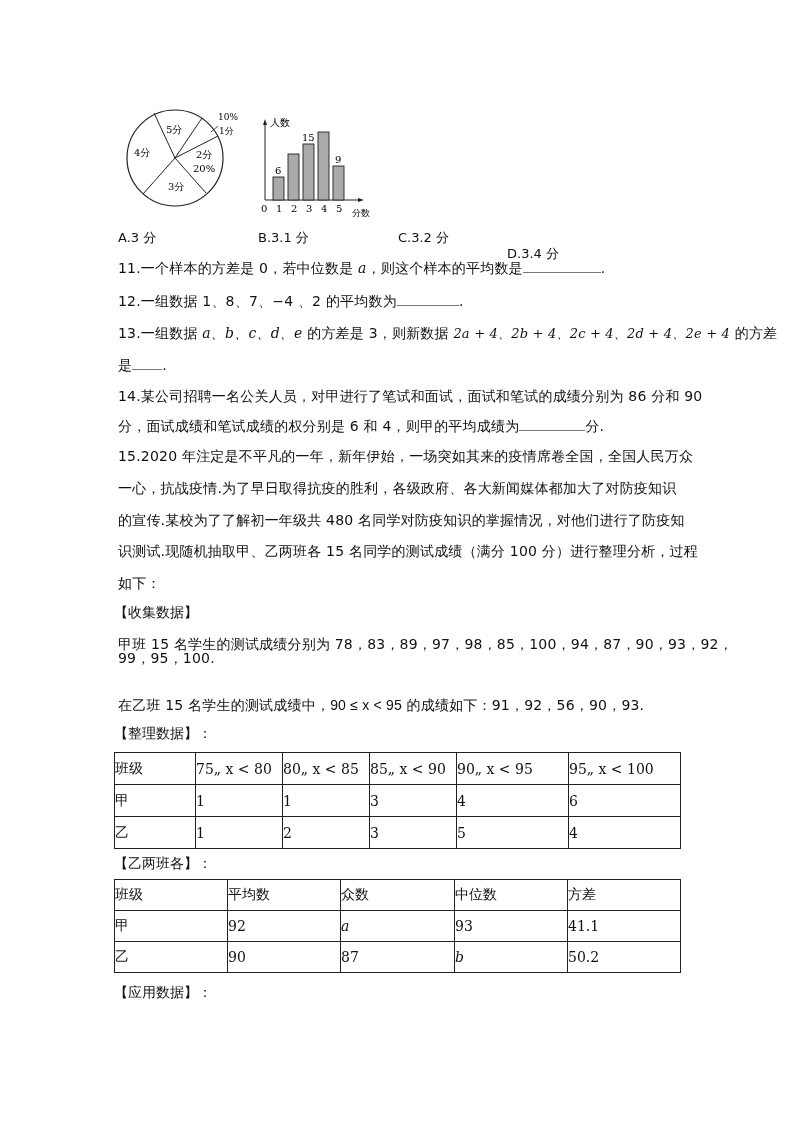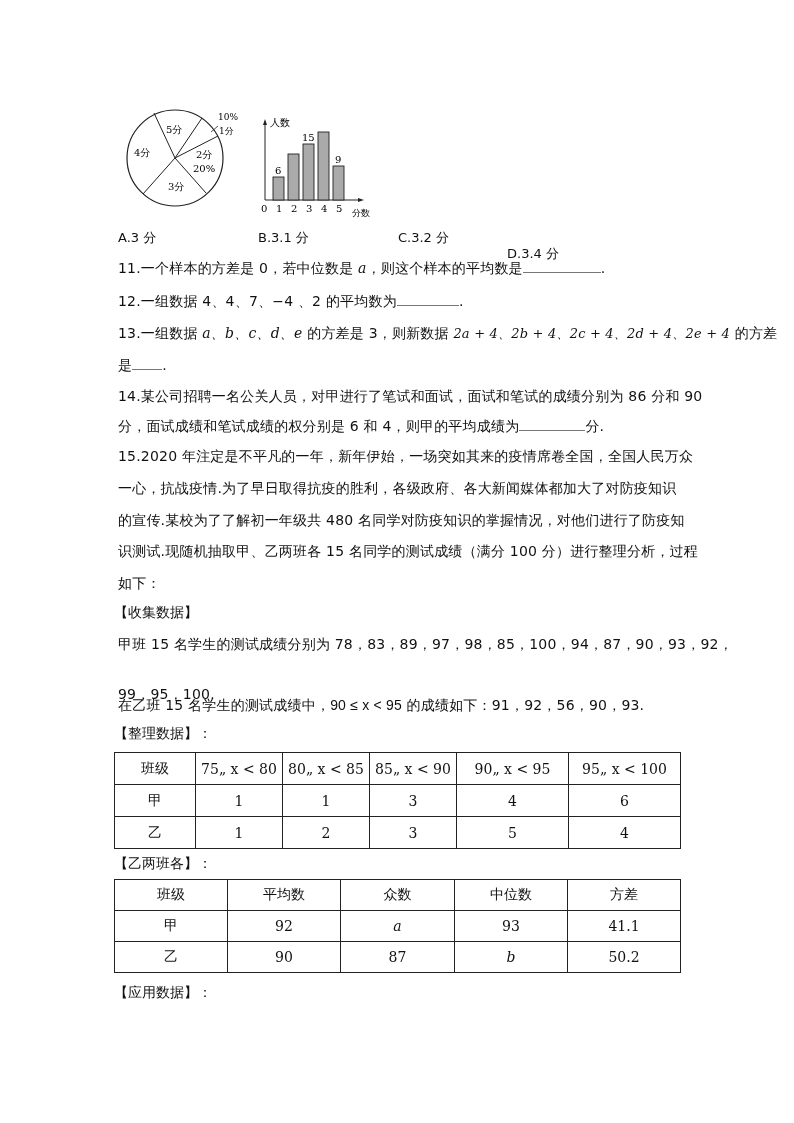--- a/index.html
+++ b/index.html
@@ -5,21 +5,21 @@
   html, body { margin:0; padding:0; background:#ffffff; }
   body { width:794px; height:1123px; position:relative; overflow:hidden;
          font-family:"DejaVu Sans", "Liberation Sans", sans-serif; color:#111; font-size:14px; }
   .abs { position:absolute; }
   .line { position:absolute; left:118px; white-space:nowrap; font-size:14px; line-height:20px; letter-spacing:0.2px; }
   .blank { display:inline-block; border-bottom:1.5px solid #777; height:14px; vertical-align:baseline; }
   .it { font-family:"DejaVu Serif", "Liberation Serif", serif; font-style:italic; }
   .serif { font-family:Liberation Sans, sans-serif; }
   .opt { position:absolute; top:229px; font-size:13px; }
   table.grid { position:absolute; border-collapse:collapse; table-layout:fixed; }
-  table.grid td { border:1.3px solid #222; text-align:center; font-size:14px; padding:0; }
+  table.grid td { border:1.3px solid #222; text-align:left; font-size:14px; padding:0; }
   table.grid td.m { font-family:"DejaVu Serif", "Liberation Serif", serif; }
   .section { position:absolute; left:114px; font-size:14px; }
   svg text { font-family:"DejaVu Serif", "Liberation Serif", serif; }
 </style>
 </head>
 <body>
 
 <div class="abs" style="left:118px;top:104px;width:130px;height:110px;">
   <svg width="130" height="110" viewBox="0 0 130 110">
     <circle cx="57" cy="54" r="48" fill="none" stroke="#222" stroke-width="1.2"></circle>
@@ -67,21 +67,21 @@
 <div class="opt" style="left:118px;">A.3 分</div>
 <div class="opt" style="left:258px;">B.3.1 分</div>
 <div class="opt" style="left:398px;">C.3.2 分</div>
 <div class="opt" style="left:507px;margin-top:16px;">D.3.4 分</div>
 
 <div class="line" style="top:258px;">
   <span>11.一个样本的方差是 0，若中位数是 </span><span class="it">a</span><span>，则这个样本的平均数是</span><span class="blank" style="width:78px;"></span><span>.</span>
 </div>
 
 <div class="line" style="top:291px;">
-  <span>12.一组数据 4、4、7、−4 、2 的平均数为</span><span class="blank" style="width:62px;"></span><span>.</span>
+  <span>12.一组数据 1、8、7、−4 、2 的平均数为</span><span class="blank" style="width:62px;"></span><span>.</span>
 </div>
 
 <div class="line" style="top:323px;">
   <span>13.一组数据 </span><span class="it">a、b、c、d、e</span><span> 的方差是 3，则新数据 </span><span class="it" style="font-size:13px;">2a + 4、2b + 4、2c + 4、2d + 4、2e + 4</span><span> 的方差</span>
 </div>
 <div class="line" style="top:355px;">
   <span>是</span><span class="blank" style="width:30px;"></span><span>.</span>
 </div>
 
 <div class="line" style="top:386px;">14.某公司招聘一名公关人员，对甲进行了笔试和面试，面试和笔试的成绩分别为 86 分和 90</div>
@@ -90,21 +90,21 @@
 </div>
 
 <div class="line" style="top:446px;">15.2020 年注定是不平凡的一年，新年伊始，一场突如其来的疫情席卷全国，全国人民万众</div>
 <div class="line" style="top:478px;">一心，抗战疫情.为了早日取得抗疫的胜利，各级政府、各大新闻媒体都加大了对防疫知识</div>
 <div class="line" style="top:510px;">的宣传.某校为了了解初一年级共 480 名同学对防疫知识的掌握情况，对他们进行了防疫知</div>
 <div class="line" style="top:541px;">识测试.现随机抽取甲、乙两班各 15 名同学的测试成绩（满分 100 分）进行整理分析，过程</div>
 <div class="line" style="top:573px;">如下：</div>
 
 <div class="section" style="top:604px;">【收集数据】</div>
 <div class="line" style="top:634px;">甲班 15 名学生的测试成绩分别为 78，83，89，97，98，85，100，94，87，90，93，92，</div>
-<div class="line" style="top:684px;">99，95，100.</div>
+<div class="line" style="top:648px;">99，95，100.</div>
 <div class="line" style="top:695px;">
   <span>在乙班 15 名学生的测试成绩中，</span><span class="serif">90 ≤ x &lt; 95</span><span> 的成绩如下：91，92，56，90，93.</span>
 </div>
 
 <div class="section" style="top:725px;">【整理数据】：</div>
 
 <table class="grid" style="left:114px;top:752px;width:566px;">
   <colgroup>
       <col style="width:81px">
       <col style="width:87px">

